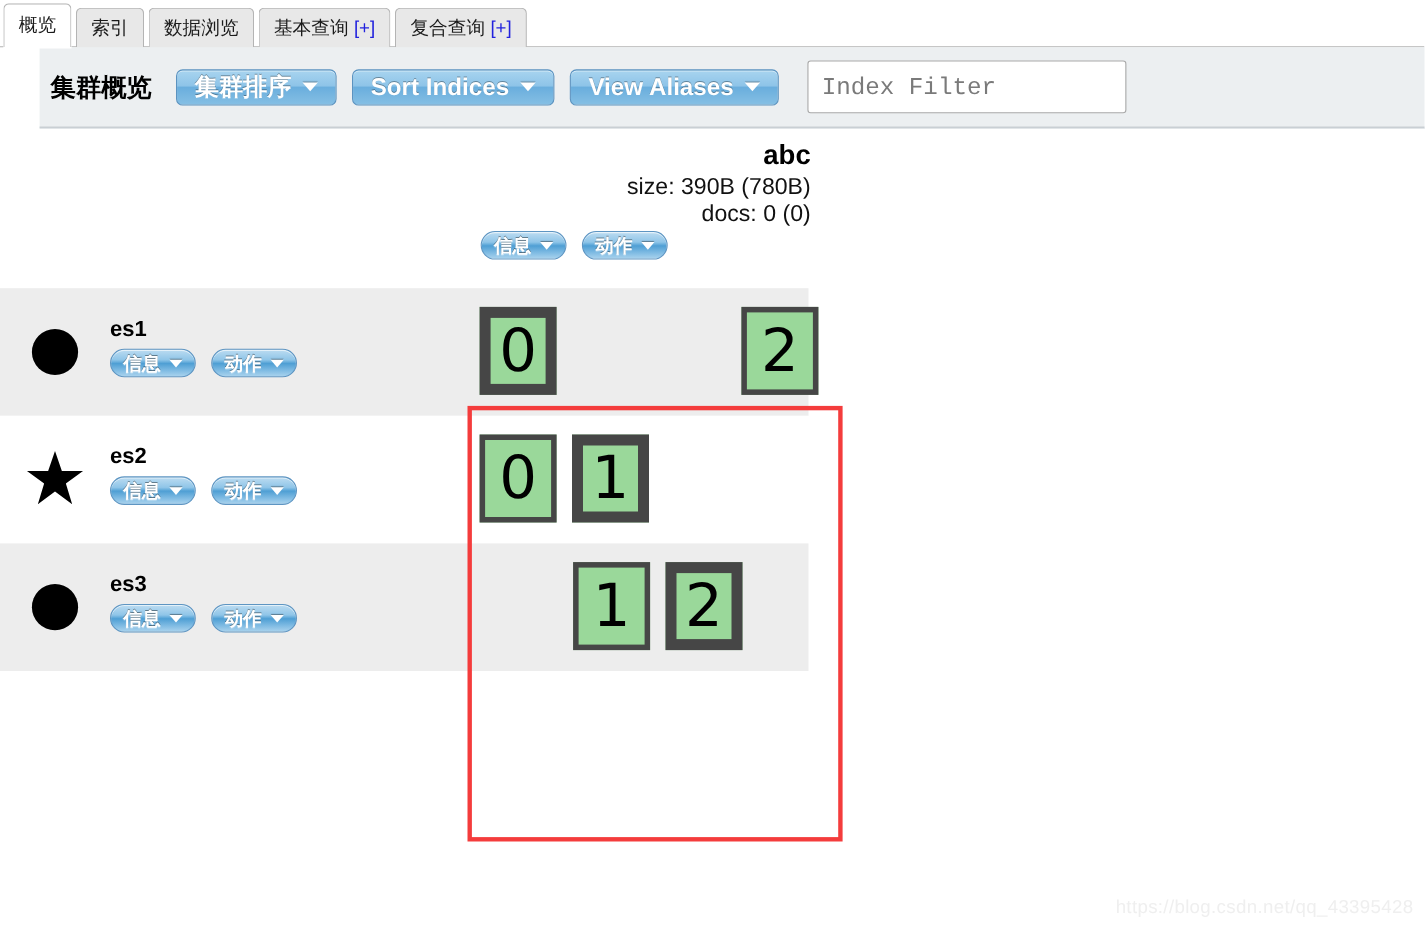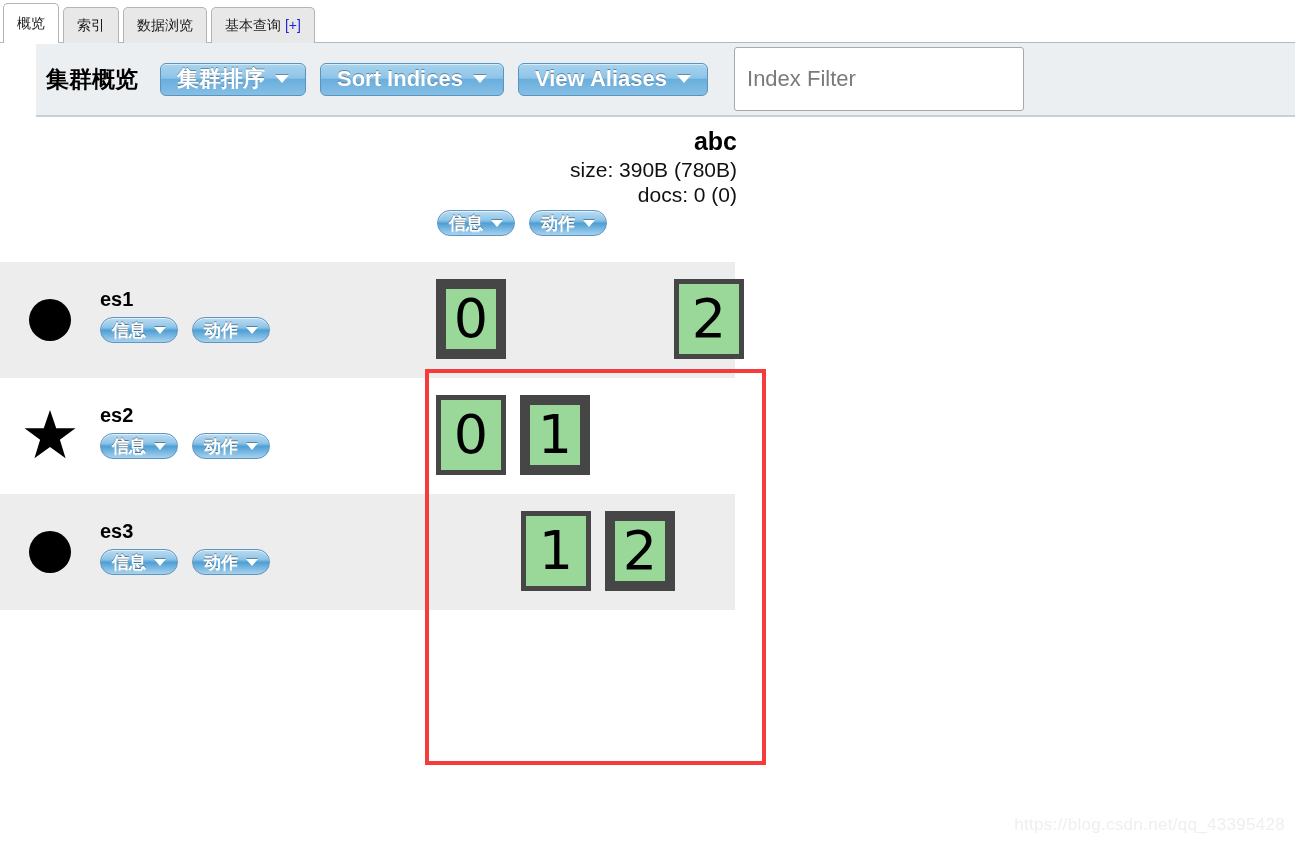--- a/index.html
+++ b/index.html
@@ -31,21 +31,21 @@
     left: 3px; top: 3px;
     display: flex;
     align-items: flex-end;
     height: 40px;
   }
   .tab {
     height: 36px;
     line-height: 35px;
     padding: 0 13px;
     margin-right: 4px;
-    font-size: 14px;
+    font-size: 17px;
     color: #1a1a1a;
     background: #e8e8e8;
     border: 1px solid #b4b4b4;
     border-bottom: none;
     border-radius: 5px 5px 0 0;
     box-sizing: border-box;
     white-space: nowrap;
     cursor: pointer;
   }
   .tab.active {
@@ -101,26 +101,26 @@
   .caret {
     width: 0; height: 0;
     border-left: 7px solid transparent;
     border-right: 7px solid transparent;
     border-top: 8px solid #ffffff;
     display: inline-block;
     filter: drop-shadow(0 -1px 0 rgba(0,0,0,.3));
   }
   .index-filter {
     width: 290px;
-    height: 64px;
+    height: 48px;
     margin-left: 12px;
     padding: 0 12px;
     font-size: 22px;
     color: #6d28d9;
-    font-family: Liberation Sans, sans-serif;
+    font-family: Liberation Mono, monospace;
     background: #ffffff;
     border: 1px solid #a9a9a9;
     border-radius: 3px;
     box-sizing: border-box;
   }
   .index-filter::placeholder { color: #7a7a7a; opacity: 1; }
 
   
   .board {
     position: absolute;
@@ -290,20 +290,24 @@
     <div class="tab">
       <span>索引</span>
     </div>
     <div class="tab">
       <span>数据浏览</span>
     </div>
     <div class="tab">
       <span>基本查询</span>
       <span class="plus">[+]</span>
     </div>
+    <div class="tab">
+      <span>复合查询</span>
+      <span class="plus">[+]</span>
+    </div>
   </div>
 </div>
 
 <div class="toolbar">
   <div class="cluster-title">集群概览</div>
 
   <div class="btn-big">
     <span>集群排序</span>
     <span class="caret"></span>
   </div>

